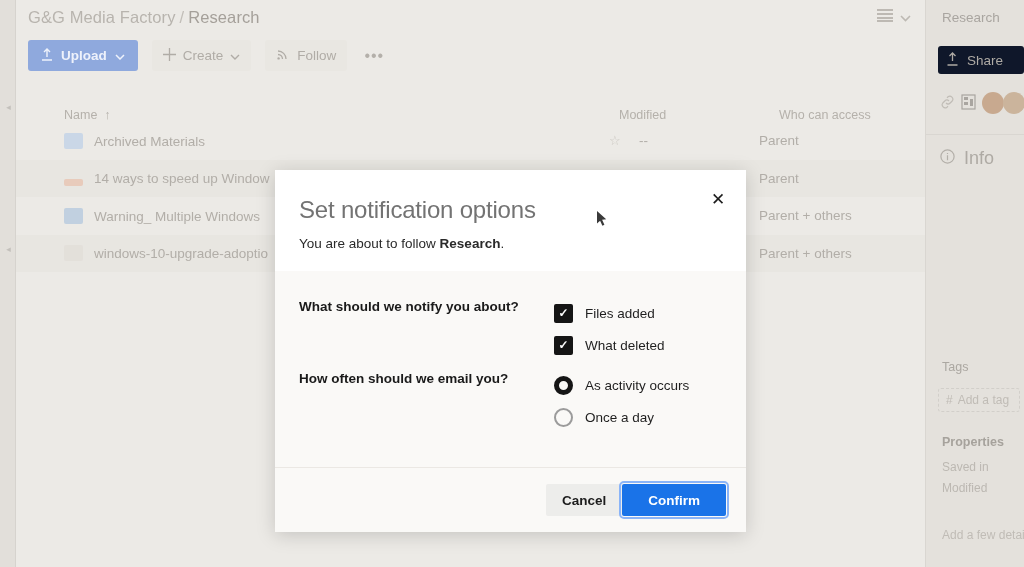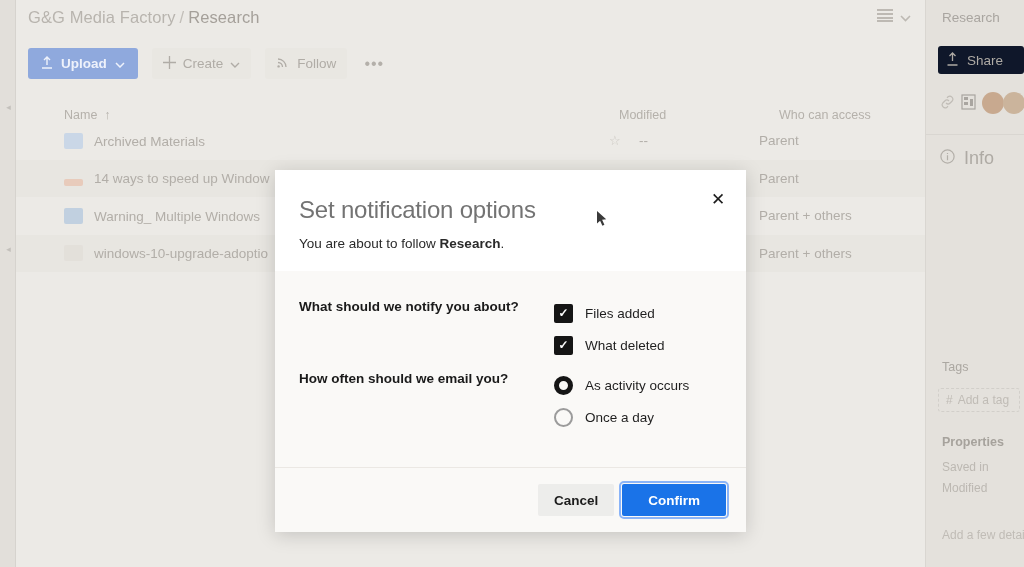--- a/index.html
+++ b/index.html
@@ -42,21 +42,21 @@
   .breadcrumb .current { color: #a5a09a; }
 
   .viewtoggle {
     position: absolute; right: 14px; top: 8px;
     display: flex; align-items: center; gap: 7px;
     color: #bdb9b3;
   }
 
   
   .toolbar {
-    position: absolute; left: 12px; top: 48px;
+    position: absolute; left: 12px; top: 40px;
     display: flex; align-items: center; gap: 14px;
   }
   .btn-upload {
     display: flex; align-items: center; gap: 8px;
     height: 31px; padding: 0 13px;
     background: #8fa9dd; color: #eef2fb;
     border-radius: 3px; font-size: 13.5px; font-weight: 600;
     white-space: nowrap;
   }
   .btn-plain {
@@ -160,21 +160,21 @@
     display: flex; align-items: center; justify-content: center;
     color: #fff; font-size: 12px; font-weight: 700;
   }
   .rad { width: 19px; height: 19px; flex: none; border-radius: 50%;
     border: 2px solid #9b9b9b; background: #faf9f7; }
   .rad.on { border: 5px solid #151515; background: #faf9f7; }
   .m-q2 { margin-top: 8px; }
   .m-foot {
     border-top: 1px solid #ebe8e4;
     padding: 16px 20px; display: flex; justify-content: flex-end;
-    align-items: center; gap: 8px;
+    align-items: center; 
   }
   .btn-cancel {
     height: 32px; padding: 0 16px; background: #ededeb; color: #1c1c1c;
     font-size: 13.5px; font-weight: 700; border-radius: 2px;
     display: flex; align-items: center;
   }
   .btn-confirm {
     height: 32px; padding: 0 26px; background: #1a73e8; color: #ffffff;
     font-size: 13.5px; font-weight: 700; border-radius: 2px;
     display: flex; align-items: center;

